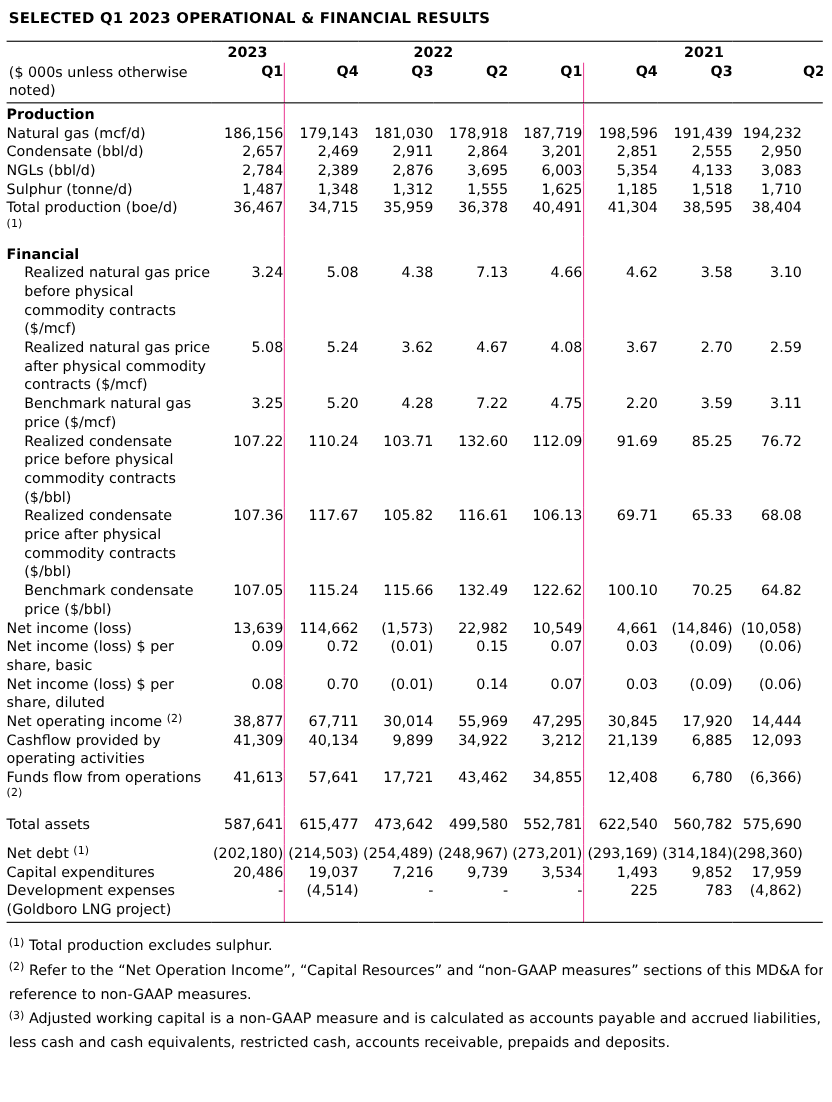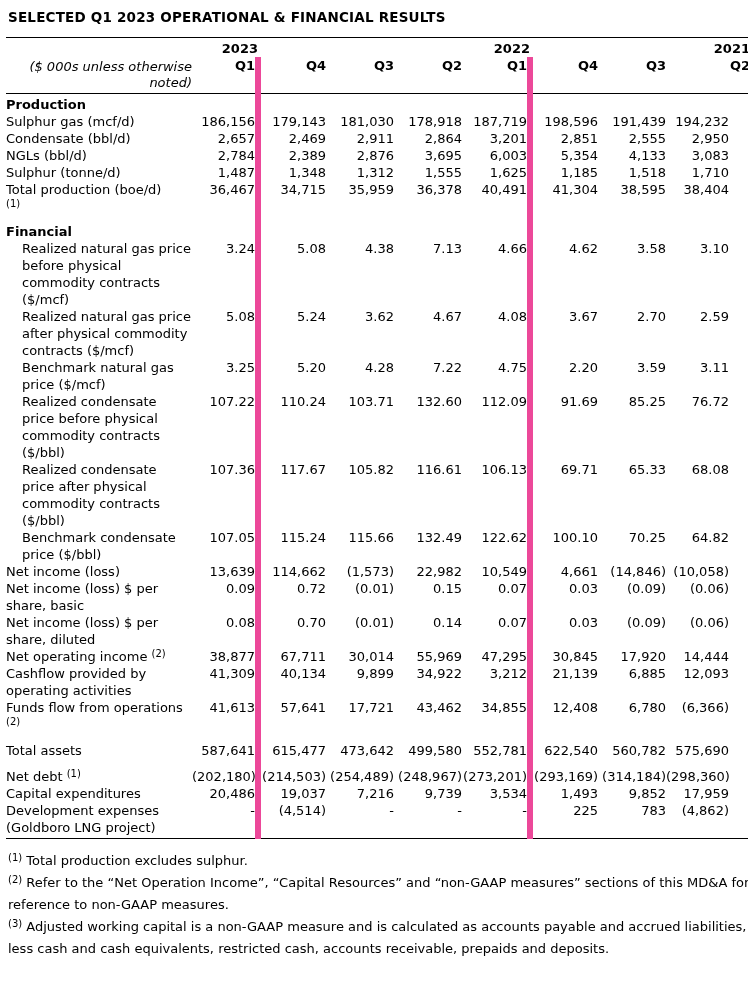--- a/index.html
+++ b/index.html
@@ -31,43 +31,42 @@
     padding: 0;
     vertical-align: top;
     line-height: 17px;
     font-size: 13px;
     overflow: visible;
   }
   
   tr.yrow td {
     border-top: 1px solid #000;
     font-weight: bold;
-    text-align: right;
+    text-align: center;
     padding-top: 3px;
     height: 19px;
     line-height: 15px;
   }
   tr.qrow td {
     border-bottom: 1px solid #000;
     font-weight: bold;
     text-align: right;
     height: 37px;
   }
   tr.qrow td.note {
     font-weight: normal;
-    font-style: italic;
-    text-align: right;
+    text-align: left;
     padding-left: 2px;
     line-height: 16px;
     padding-top: 2px;
   }
   .q-hi { padding-top: 2px; }
   .q-lo { padding-top: 12px; }
   
-  .divider { border-right: 6px solid #ec4899; }
+  .divider { border-right: 1px solid #ec4899; }
   
   td.label { text-align: left; padding-left: 2px; padding-right: 4px; }
   td.label.indent { padding-left: 16px; }
   td.num { text-align: right; padding-right: 5px; }
   td.num:last-child { padding-right: 21px; }
   tr.section td { font-weight: bold; }
   tr.section.spaced td { padding-top: 8px; }
   tr.gap td { height: 9px; }
   tbody tr:first-child td { padding-top: 2px; }
   tbody tr:last-child td { border-bottom: 1px solid #000; padding-bottom: 2px; }
@@ -126,21 +125,21 @@
           <td class="num divider"></td>
           <td class="num"></td>
           <td class="num"></td>
           <td class="num"></td>
           <td class="num divider"></td>
           <td class="num"></td>
           <td class="num"></td>
           <td class="num"></td>
         </tr>
         <tr class="data">
-          <td class="label"><span>Sulphur gas (mcf/d)</span></td>
+          <td class="label"><span>Natural gas (mcf/d)</span></td>
           <td class="num divider">186,156</td>
           <td class="num">179,143</td>
           <td class="num">181,030</td>
           <td class="num">178,918</td>
           <td class="num divider">187,719</td>
           <td class="num">198,596</td>
           <td class="num">191,439</td>
           <td class="num">194,232</td>
         </tr>
         <tr class="data">

